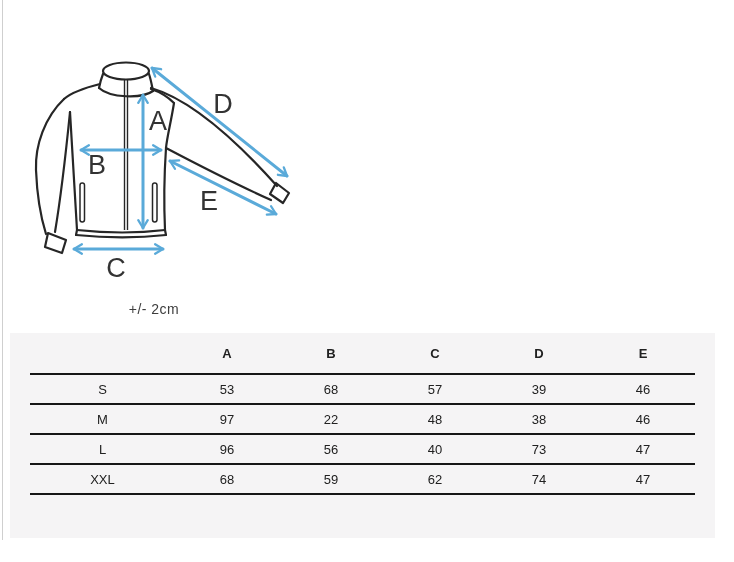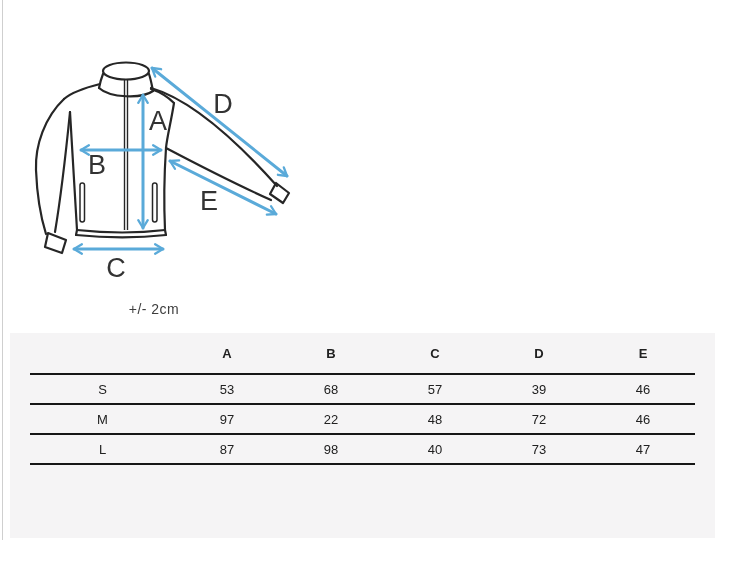--- a/index.html
+++ b/index.html
@@ -125,28 +125,36 @@
           <td>68</td>
           <td>57</td>
           <td>39</td>
           <td>46</td>
         </tr>
         <tr>
           <td>M</td>
           <td>97</td>
           <td>22</td>
           <td>48</td>
-          <td>72</td>
+          <td>38</td>
           <td>46</td>
         </tr>
         <tr>
           <td>L</td>
-          <td>87</td>
-          <td>98</td>
+          <td>96</td>
+          <td>56</td>
           <td>40</td>
           <td>73</td>
+          <td>47</td>
+        </tr>
+        <tr>
+          <td>XXL</td>
+          <td>68</td>
+          <td>59</td>
+          <td>62</td>
+          <td>74</td>
           <td>47</td>
         </tr>
       </tbody>
     </table>
   </div>
 
 </div>
 
 </body></html>

